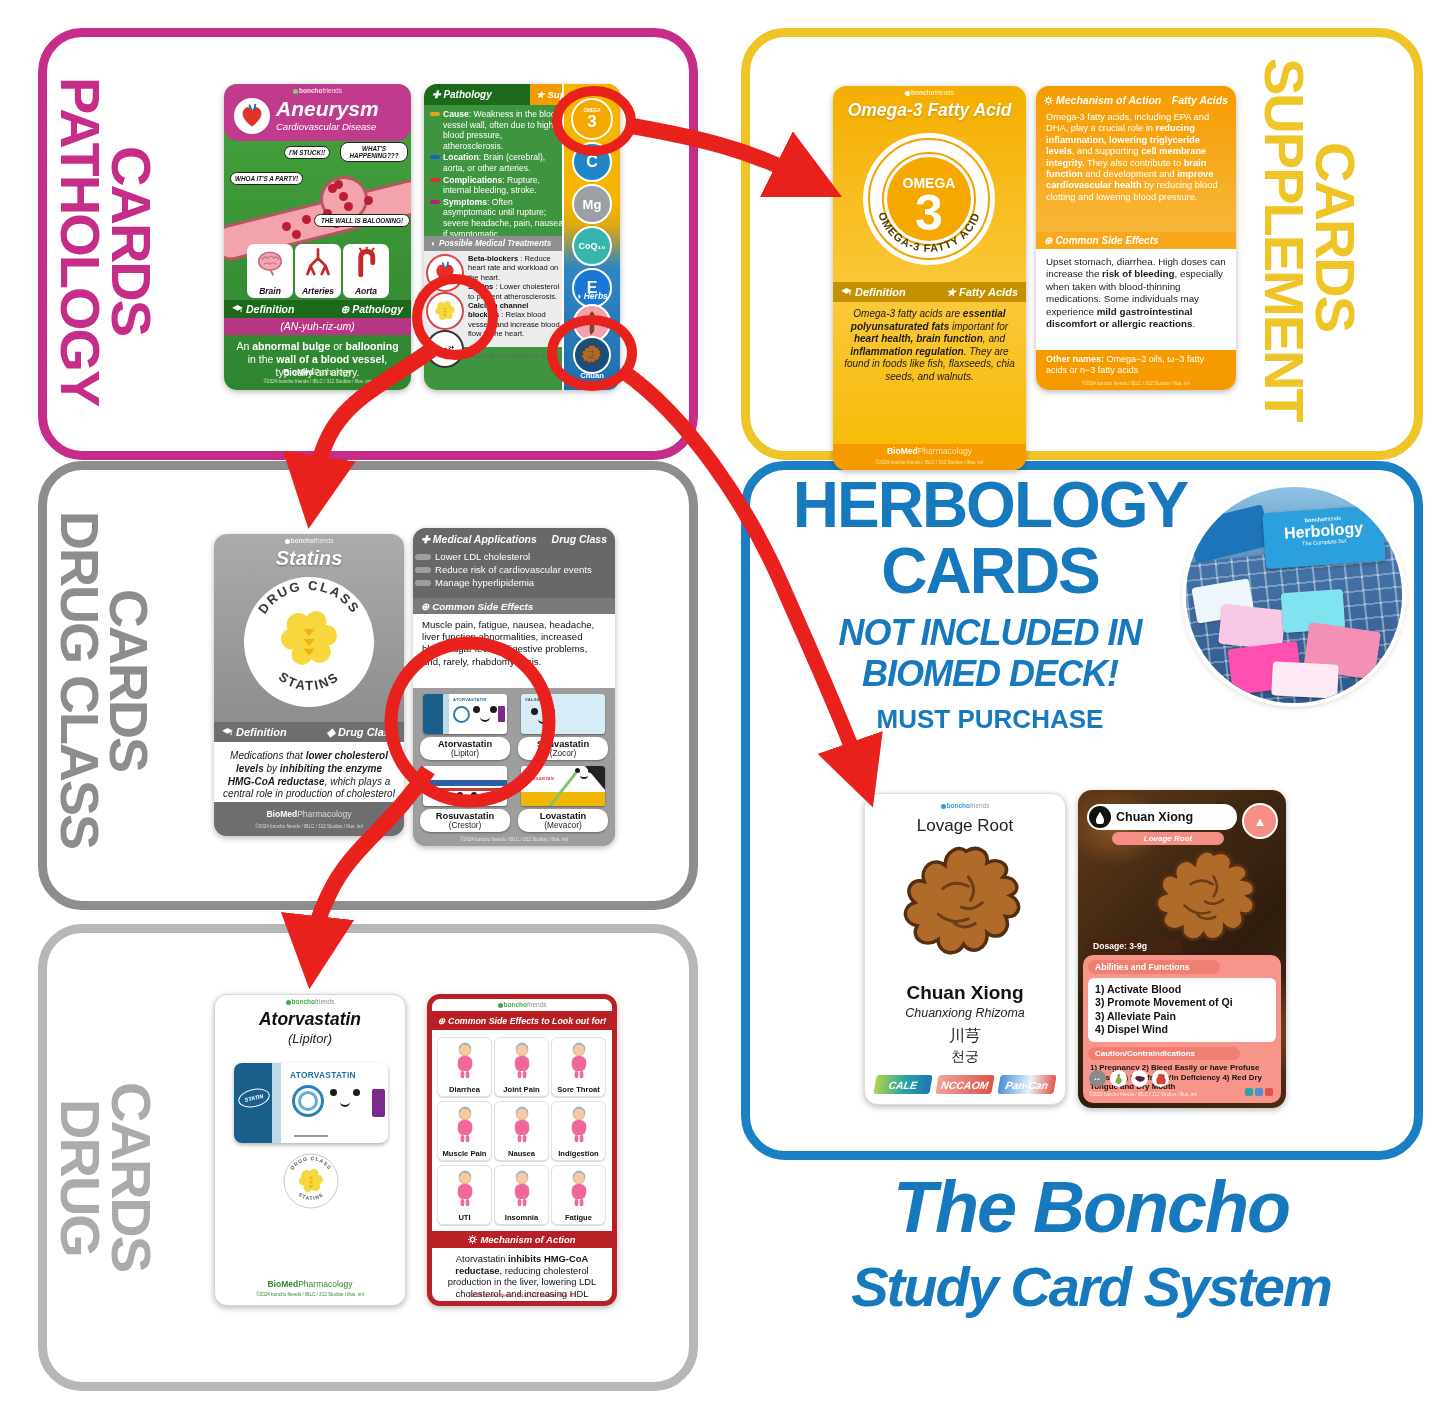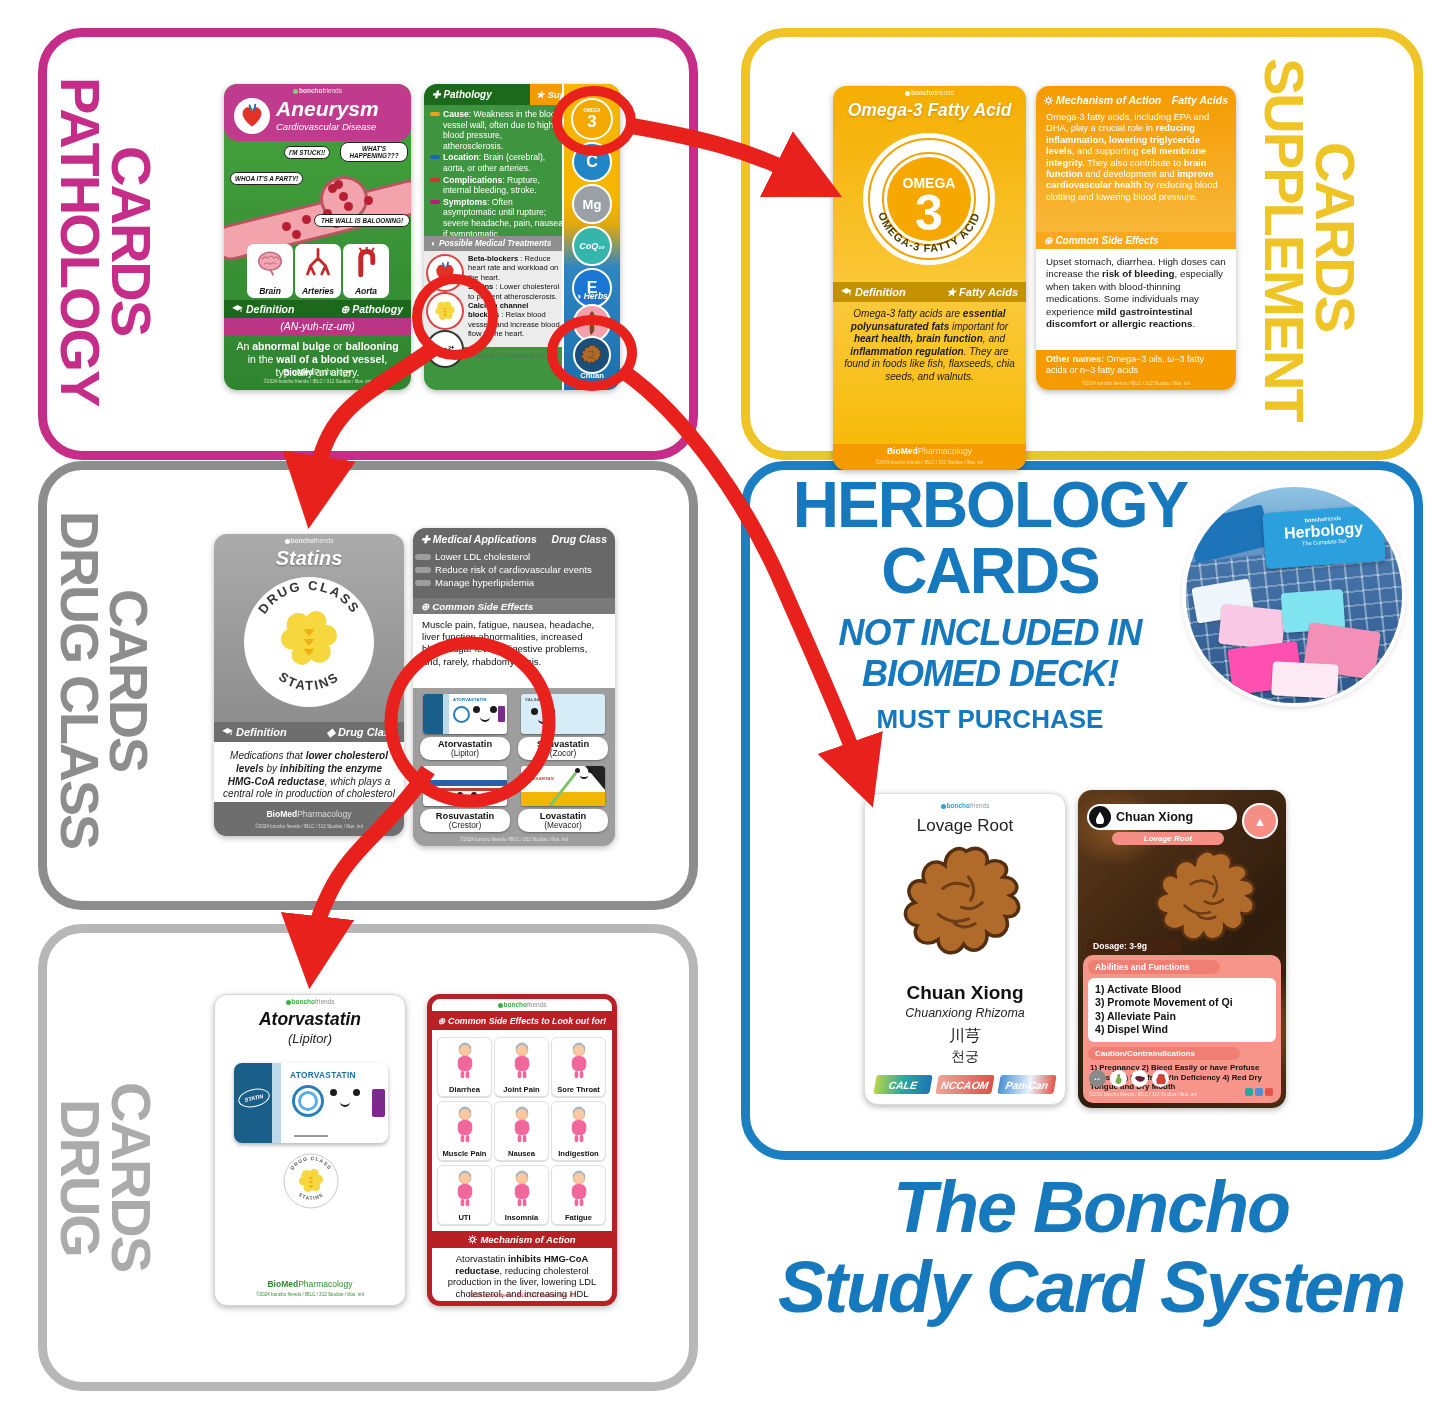--- a/index.html
+++ b/index.html
@@ -266,21 +266,21 @@
   #chuan .cic.gray{background:#8a8a8a;color:#fff;font-size:6px;font-weight:bold;letter-spacing:1px;}
   #chuan .cic svg{width:12px;height:12px;}
   #chuan .copyright{left:6px;right:auto;bottom:6px;text-align:left;color:#ffe9e5;}
   #chuan .chips{position:absolute;right:8px;bottom:7px;display:flex;gap:2px;}
   #chuan .chip{width:8px;height:8px;border-radius:2px;}
 
   
   #bigtitle{position:absolute;left:755px;top:1168px;width:672px;text-align:center;color:#1779bd;
             font-style:italic;font-weight:bold;letter-spacing:-2px;}
   #bigtitle .l1{font-size:72px;line-height:78px;}
-  #bigtitle .l2{font-size:72px;line-height:82px;}
+  #bigtitle .l2{font-size:56px;line-height:82px;}
 
   
   #overlay{position:absolute;left:0;top:0;width:1445px;height:1401px;z-index:50;pointer-events:none;}
 </style>
 </head>
 <body>
 
 <svg width="0" height="0" style="position:absolute" aria-hidden="true">
 <defs>
   <marker id="ah" viewBox="0 0 10 10" refX="3" refY="5" markerWidth="4.6" markerHeight="4.6" orient="auto">
@@ -500,21 +500,21 @@
       <div class="supic" style="top:14px;width:38px;height:38px;background:#f5a800;">
         <span class="stop">OMEGA</span>
         <span class="sbig" style="font-size:17px;">3</span>
       </div>
       <div class="supic" style="top:58px;width:36px;height:36px;background:#2086c8;">
           <span class="sbig" style="font-size:16px;">C</span>
         </div>
       <div class="supic" style="top:100px;width:36px;height:36px;background:#9aa0a6;">
           <span class="sbig" style="font-size:13px;">Mg</span>
         </div>
-      <div class="supic" style="top:142px;width:36px;height:36px;background:#35b5ac;font-style:italic;">
+      <div class="supic" style="top:142px;width:36px;height:36px;background:#35b5ac;">
           <span class="sbig" style="font-size:9px;">CoQ₁₀</span>
         </div>
       <div class="supic" style="top:184px;width:36px;height:36px;background:#1976d2;">
           <span class="sbig" style="font-size:16px;">E</span>
         </div>
       <div class="herbslbl"><span>◑ </span><span>Herbs</span></div>
       <div class="herbic" style="top:220px;width:34px;height:34px;background:#f2a0ac;">
           <svg>
             <use href="#sym-droot"></use>
           </svg>

